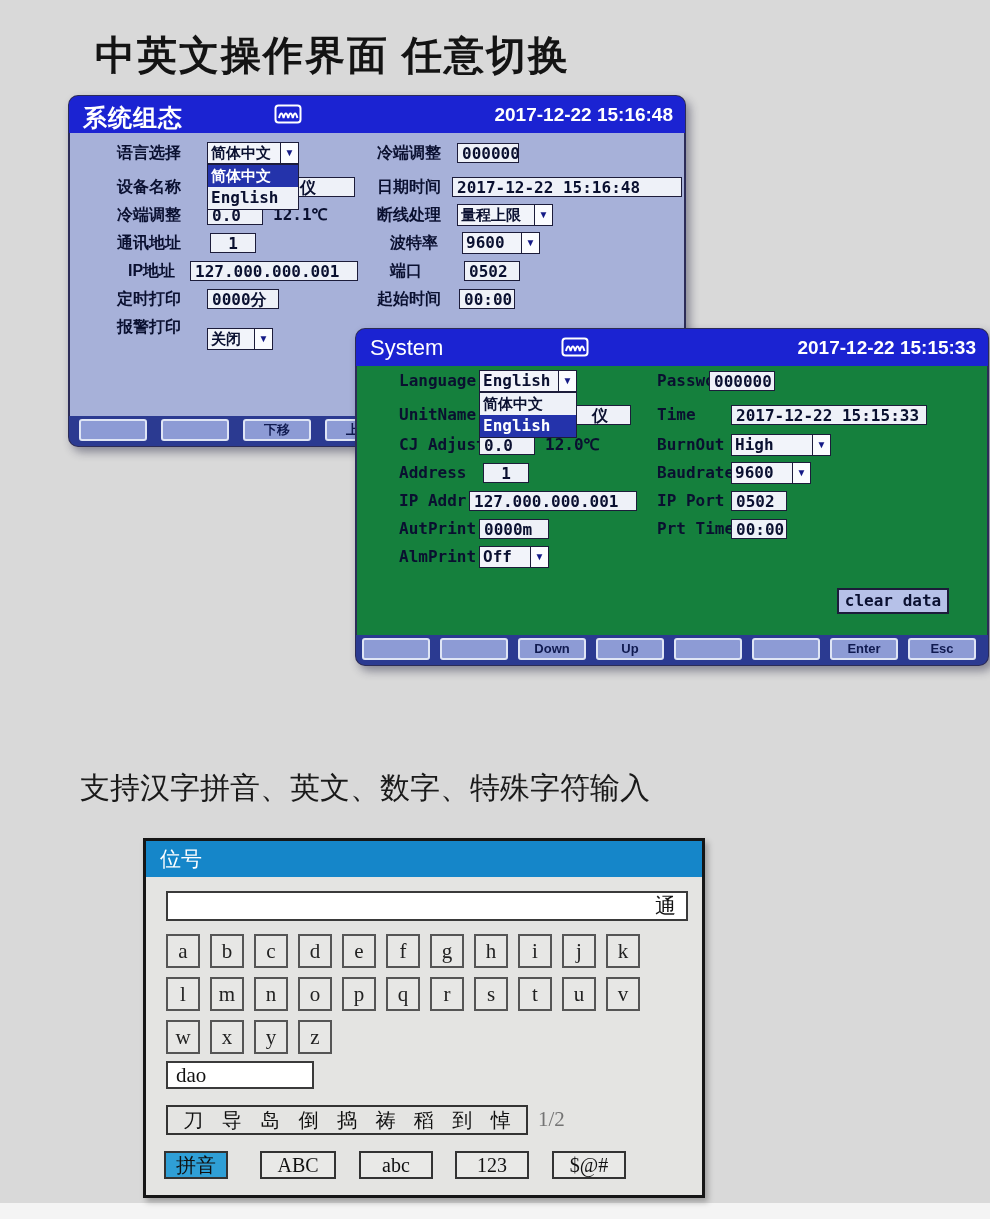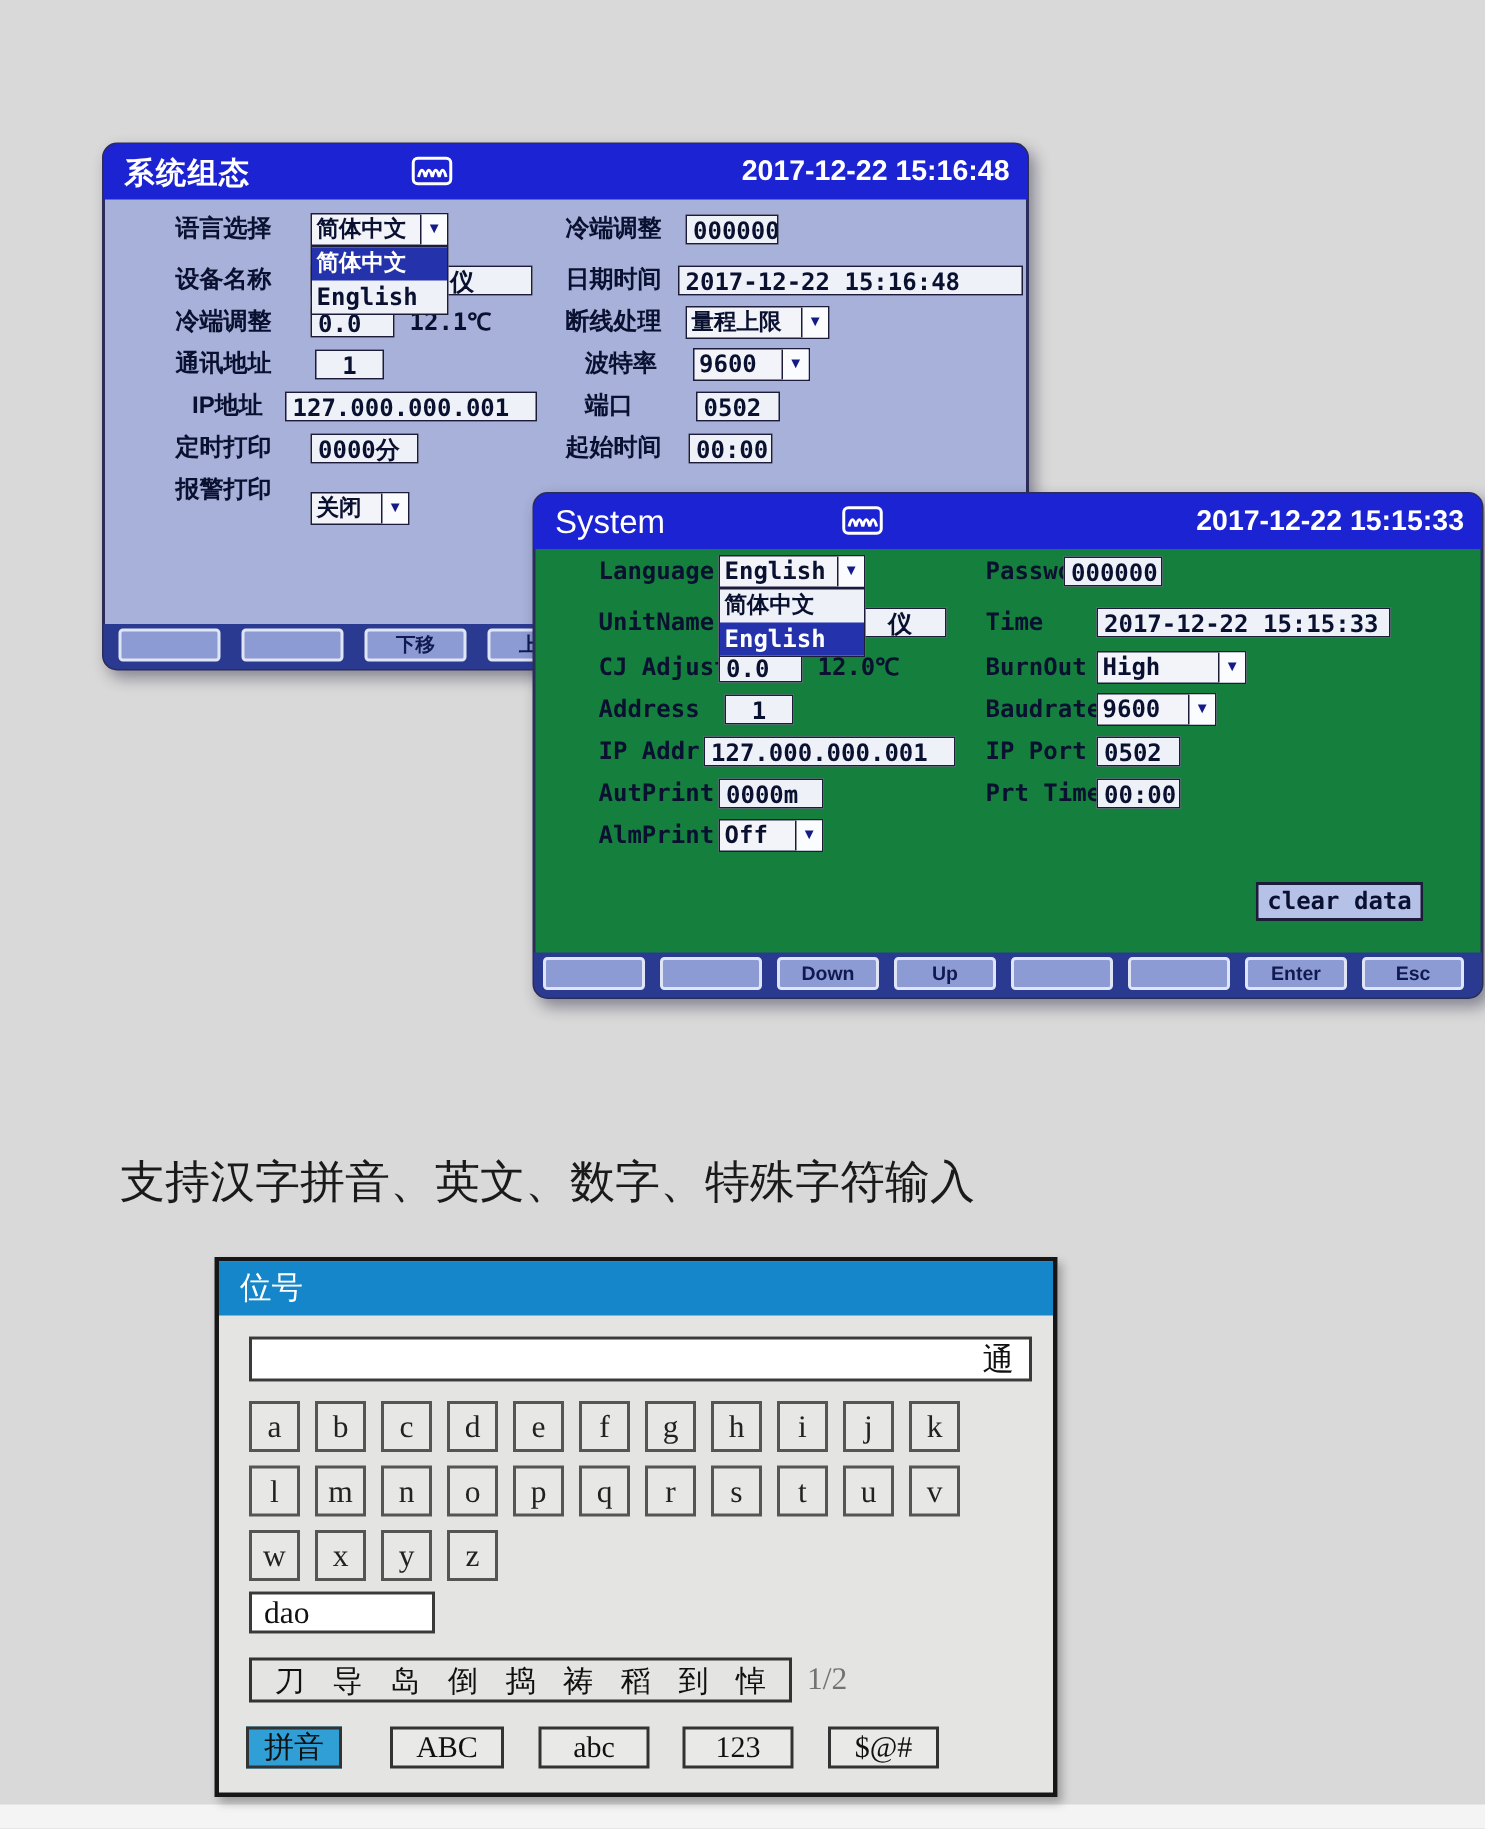--- a/index.html
+++ b/index.html
@@ -9,21 +9,21 @@
 
   .headline{position:absolute;left:95px;top:28px;font-size:40px;font-weight:600;color:#141414;letter-spacing:2px;white-space:nowrap;}
   .t6-title{position:absolute;left:78px;top:706px;font-size:44px;font-weight:600;color:#141414;}
   .t6-sub{position:absolute;left:80px;top:768px;font-size:30px;font-weight:500;color:#1a1a1a;white-space:nowrap;}
 
   
   .panel{position:absolute;border:2px solid #2c2c58;border-radius:10px;box-shadow:4px 5px 10px rgba(30,30,60,.45);}
   .panel.cn{left:68px;top:95px;width:614px;height:348px;background:#a7b1d9;z-index:1;}
   .panel.en{left:355px;top:328px;width:630px;height:334px;background:#15803d;z-index:2;}
   .phead{position:absolute;left:-1px;top:-1px;right:-1px;height:37px;background:#1b23d2;border-radius:9px 9px 0 0;}
-  .ptitle{position:absolute;left:14px;top:6px;color:#fff;font-size:20px;font-weight:bold;letter-spacing:1px;}
+  .ptitle{position:absolute;left:14px;top:6px;color:#fff;font-size:24px;font-weight:bold;letter-spacing:1px;}
   .ptitle.en-t{font-weight:400;font-size:22px;letter-spacing:0;}
   .pdate{position:absolute;right:12px;top:8px;color:#fff;font-size:19px;font-weight:bold;white-space:nowrap;}
   .wicon{position:absolute;left:205px;top:8px;}
 
   .lbl{position:absolute;font-size:16px;font-weight:bold;color:#0a1030;white-space:nowrap;height:22px;line-height:22px;text-align:center;}
   .lbl.mono{font-family:"DejaVu Sans Mono","Liberation Mono",monospace;}
   .fld{position:absolute;height:20px;line-height:20px;background:#eef1f8;border:1px solid #1c1c3a;
        font-family:"DejaVu Sans Mono","Liberation Mono",monospace;font-size:16px;font-weight:bold;color:#0a1030;
        padding:0 4px;white-space:nowrap;overflow:hidden;box-sizing:border-box;}
   .fld.center{text-align:center;}
@@ -46,35 +46,36 @@
   
   .kb{position:absolute;left:143px;top:838px;width:562px;height:360px;background:#e4e4e2;border:3px solid #161616;
       box-sizing:border-box;box-shadow:3px 4px 6px rgba(0,0,0,.28);z-index:3;}
   .kb-title{position:absolute;left:0;top:0;right:0;height:36px;background:#1586c9;color:#fff;font-size:21px;
             line-height:36px;padding-left:14px;}
   .kb-input{position:absolute;left:20px;top:50px;width:522px;height:30px;background:#fff;border:2px solid #3a3a3a;
             box-sizing:border-box;font-family:"Liberation Serif","DejaVu Serif",serif;font-size:21px;line-height:26px;
             text-align:right;padding-right:10px;color:#111;}
   .key{position:absolute;width:34px;height:34px;border:2px solid #555;background:#e7e7e5;box-sizing:border-box;
        font-family:"Liberation Serif","DejaVu Serif",serif;font-size:21px;color:#222;display:flex;align-items:center;justify-content:center;}
-  .py-box{position:absolute;left:20px;top:220px;width:124px;height:28px;background:#fff;border:2px solid #3a3a3a;
+  .py-box{position:absolute;left:20px;top:220px;width:148px;height:28px;background:#fff;border:2px solid #3a3a3a;
           box-sizing:border-box;font-family:"Liberation Serif","DejaVu Serif",serif;font-size:21px;line-height:24px;padding-left:8px;color:#111;}
   .cand-box{position:absolute;left:20px;top:264px;width:362px;height:30px;border:2px solid #333;box-sizing:border-box;
             display:flex;align-items:center;justify-content:space-around;padding:0 6px;}
   .cand{font-family:"Liberation Serif","DejaVu Serif",serif;font-size:20px;color:#111;}
   .cand-page{position:absolute;left:392px;top:266px;font-family:"Liberation Serif","DejaVu Serif",serif;font-size:21px;color:#737373;}
   .mode{position:absolute;top:310px;height:28px;border:2px solid #333;background:#e9e9e7;box-sizing:border-box;
         font-family:"Liberation Serif","DejaVu Serif",serif;font-size:20px;color:#111;text-align:center;line-height:24px;}
   .mode.active{background:#2f9fd6;}
 </style>
 </head>
 <body>
 
 <div class="page">
 
+  <div class="headline">中英文操作界面 任意切换</div>
 
   <section class="panel cn">
     <div class="phead">
       <span class="ptitle">系统组态</span>
       <svg class="wicon" width="28" height="20" viewBox="0 0 28 20">
         <rect x="1.5" y="1.5" width="25" height="17" rx="3" fill="none" stroke="#ffffff" stroke-width="2"></rect>
         <path d="M5 14 q2.3 -9 4.6 0 q2.3 -9 4.6 0 q2.3 -9 4.6 0 q2.3 -9 4.6 0" fill="none" stroke="#ffffff" stroke-width="2"></path>
       </svg>
       <span class="pdate">2017-12-22 15:16:48</span>
     </div>

